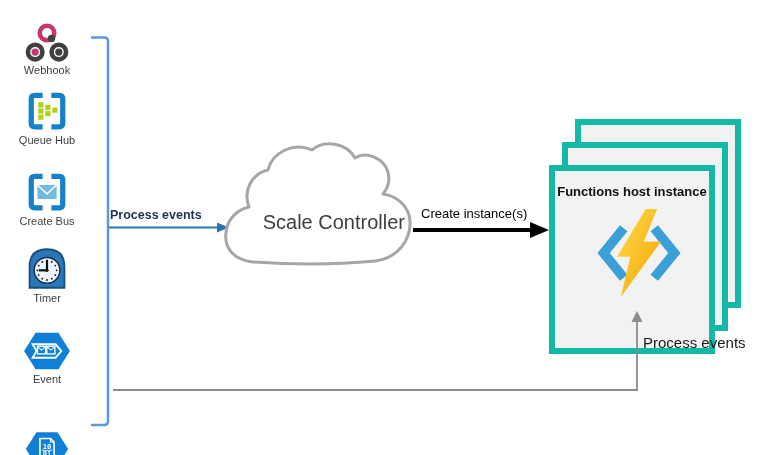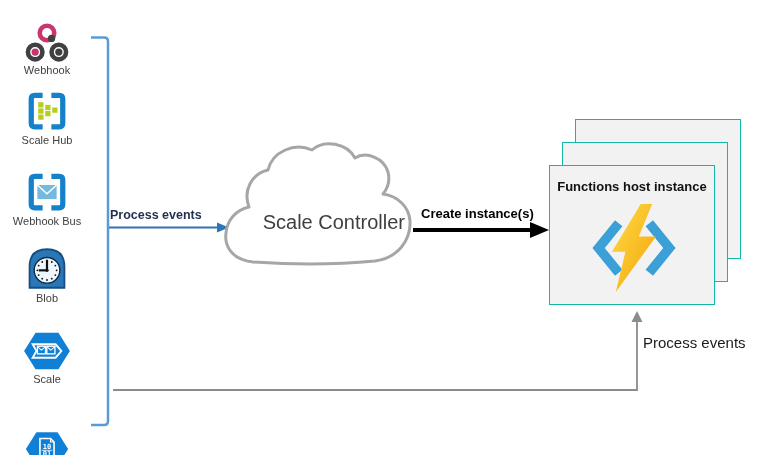--- a/index.html
+++ b/index.html
@@ -7,26 +7,26 @@
     position:relative;width:760px;height:455px;background:#ffffff;
     font-family:"Liberation Sans", sans-serif;overflow:hidden;margin-top:20px;
   }
   .abs{position:absolute;}
   
   .src{position:absolute;left:0;width:94px;text-align:center;}
   .src .icon{display:block;margin:0 auto;}
   .src .lbl{font-size:11px;color:#404040;margin-top:1px;line-height:12px;}
   
   .lbl-monitor{left:110px;top:188px;width:110px;font-size:12.5px;font-weight:bold;color:#1f3050;}
-  .lbl-create{left:421px;top:186px;width:125px;font-size:13px;font-weight:bold;color:#000;}
+  .lbl-create{left:421px;top:186px;width:125px;font-size:13px;font-weight:normal;color:#000;}
   .lbl-process{left:643px;top:314px;width:110px;font-size:15px;font-weight:400;color:#1a1a1a;}
   
   .cloud-text{left:230px;top:191px;width:175px;text-align:right;font-size:20px;color:#3f3f3f;}
   
-  .host-box{position:absolute;width:166px;height:140px;background:#f2f2f2;border:1px solid #14b8a6;box-sizing:border-box;}
+  .host-box{position:absolute;width:166px;height:189px;background:#f2f2f2;border:6px solid #14b8a6;box-sizing:border-box;}
   .box-back{left:575px;top:99px;}
   .box-mid{left:562px;top:122px;}
   .box-front{left:549px;top:145px;}
   .box-title{position:absolute;left:0;top:13px;width:100%;text-align:center;font-size:13px;font-weight:bold;color:#111;}
   .fn-logo{position:absolute;left:36px;top:38px;}
 </style>
 </head>
 <body>
 
 <div id="canvas">
@@ -51,31 +51,31 @@
       <path d="M29,6 H38 Q42,6 42,10 V38 Q42,42 38,42 H29" fill="none" stroke="#1581c9" stroke-width="6"></path>
       <g fill="#b4cf1c">
         <rect x="14" y="14" width="6" height="6"></rect>
         <rect x="14" y="21" width="6" height="6"></rect>
         <rect x="14" y="28" width="6" height="6"></rect>
         <rect x="22" y="17" width="6" height="6"></rect>
         <rect x="22" y="24" width="6" height="6"></rect>
         <rect x="30" y="20" width="6" height="6"></rect>
       </g>
     </svg>
-    <div class="lbl">Scale Hub</div>
+    <div class="lbl">Queue Hub</div>
   </div>
 
   <div class="src" style="top:150px">
     <svg class="icon" width="42" height="44" viewBox="0 0 48 48">
       <path d="M19,6 H10 Q6,6 6,10 V38 Q6,42 10,42 H19" fill="none" stroke="#1581c9" stroke-width="6"></path>
       <path d="M29,6 H38 Q42,6 42,10 V38 Q42,42 38,42 H29" fill="none" stroke="#1581c9" stroke-width="6"></path>
       <rect x="13" y="16" width="22" height="16" fill="#74bade"></rect>
       <path d="M13,16 L24,26 L35,16" fill="none" stroke="#ffffff" stroke-width="1.6"></path>
     </svg>
-    <div class="lbl">Webhook Bus</div>
+    <div class="lbl">Create Bus</div>
   </div>
 
   <div class="src" style="top:226px">
     <svg class="icon" width="44" height="45" viewBox="0 0 48 48">
       <path d="M5,45 V22 C5,8 13,3 24,3 C35,3 43,8 43,22 V45 Z" fill="#2a77b8" stroke="#174e7e" stroke-width="2"></path>
       <circle cx="24" cy="26" r="14" fill="#eef7fc" stroke="#0d2c47" stroke-width="1.5"></circle>
       <g fill="#111">
         <circle cx="24" cy="15.5" r="1"></circle>
           <circle cx="29.2" cy="16.9" r="1"></circle>
           <circle cx="33.1" cy="20.8" r="1"></circle>
@@ -86,32 +86,32 @@
           <circle cx="18.8" cy="35.1" r="1"></circle>
           <circle cx="14.9" cy="31.2" r="1"></circle>
         <circle cx="13.5" cy="26" r="1"></circle>
           <circle cx="14.9" cy="20.8" r="1"></circle>
           <circle cx="18.8" cy="16.9" r="1"></circle>
       </g>
       <line x1="24" y1="26" x2="24" y2="14.5" stroke="#111" stroke-width="2.4"></line>
       <line x1="24" y1="26" x2="15" y2="26" stroke="#111" stroke-width="2.4"></line>
       <circle cx="24" cy="26" r="1.8" fill="#111"></circle>
     </svg>
-    <div class="lbl">Blob</div>
+    <div class="lbl">Timer</div>
   </div>
 
   <div class="src" style="top:310px">
     <svg class="icon" width="48" height="42" viewBox="0 0 50 44">
       <polygon points="1,22 13,3 37,3 49,22 37,41 13,41" fill="#1080d7"></polygon>
       <path d="M10,15 H34 L40,22 L34,29 H10 L14,22 Z" fill="none" stroke="#ffffff" stroke-width="2"></path>
       <rect x="15" y="17" width="8.5" height="8" fill="none" stroke="#ffffff" stroke-width="1.4"></rect>
       <rect x="24.8" y="17" width="8.5" height="8" fill="none" stroke="#ffffff" stroke-width="1.4"></rect>
       <path d="M15,17.5 L19.2,21 L23.5,17.5 M24.8,17.5 L29,21 L33.3,17.5" fill="none" stroke="#ffffff" stroke-width="1.1"></path>
     </svg>
-    <div class="lbl">Scale</div>
+    <div class="lbl">Event</div>
   </div>
 
   <div class="src" style="top:408px">
     <svg class="icon" width="44" height="42" viewBox="0 0 50 44">
       <polygon points="1,22 13,3 37,3 49,22 37,41 13,41" fill="#1080d7"></polygon>
       <path d="M17,10 H29 L33,14 V34 H17 Z" fill="none" stroke="#ffffff" stroke-width="1.8"></path>
       <path d="M29,10 V14 H33" fill="none" stroke="#ffffff" stroke-width="1.2"></path>
       <text x="25" y="21.5" text-anchor="middle" font-size="8" font-weight="bold" fill="#ffffff" font-family="'DejaVu Sans Mono', monospace">10</text>
       <text x="25" y="30.5" text-anchor="middle" font-size="8" font-weight="bold" fill="#ffffff" font-family="'DejaVu Sans Mono', monospace">01</text>
       <line x1="19" y1="23.5" x2="31" y2="23.5" stroke="#ffffff" stroke-width="0.9"></line>

